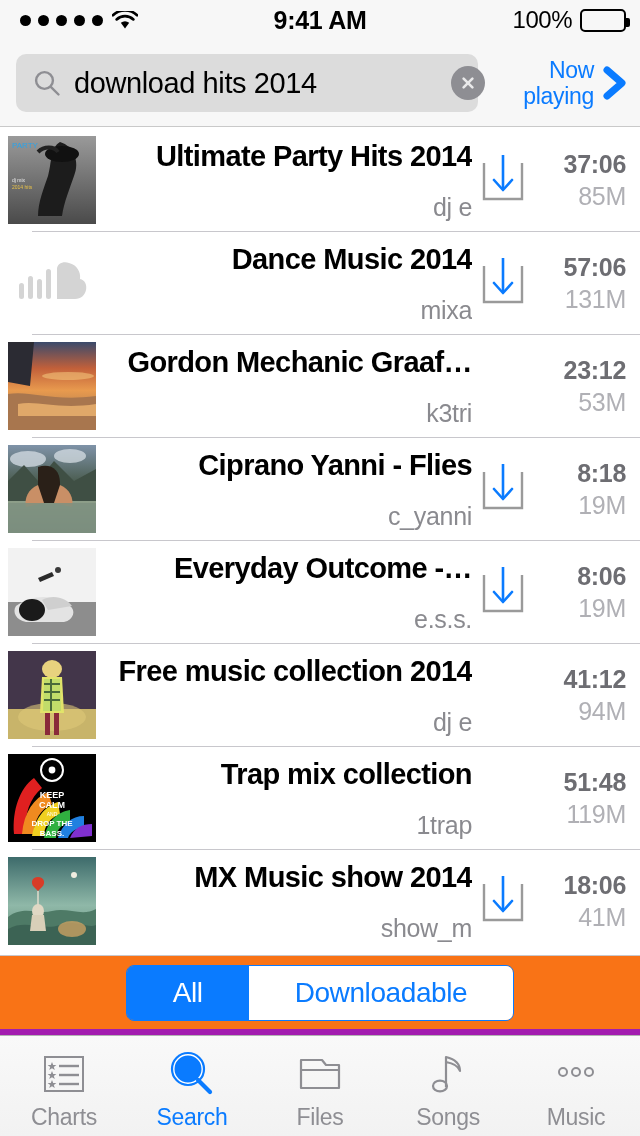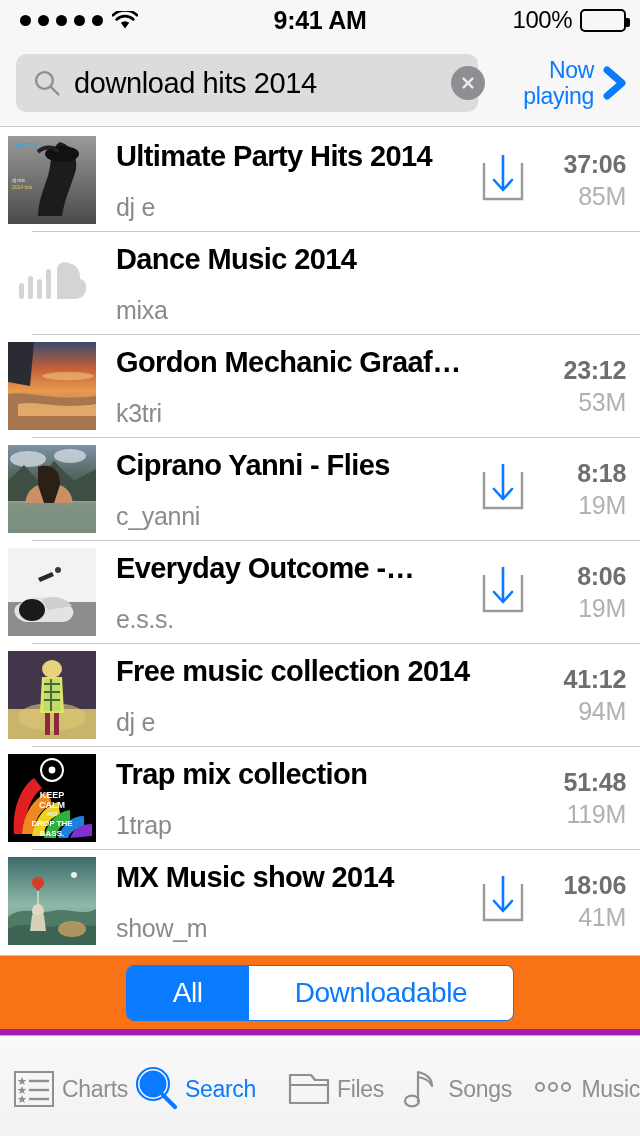--- a/index.html
+++ b/index.html
@@ -80,21 +80,21 @@
     height:1px; background:#c8c7cc;
   }
   .thumb {
     width:88px; height:88px; margin-left:8px; flex:none;
     position:relative; overflow:hidden; background:#fff;
   }
   .thumb.placeholder { background:#fff; display:flex; align-items:center; justify-content:center; }
   .cloud { width:70px; height:44px; }
   .rowtext {
     flex:1; min-width:0; margin-left:20px; padding-right:8px;
-    display:flex; flex-direction:column; justify-content:center; gap:20px;
+    display:flex; flex-direction:column; justify-content:center; gap:20px;text-align:right;
   }
   .title {
     font-size:29px; font-weight:bold; color:#000; letter-spacing:-0.6px;
     white-space:nowrap; overflow:hidden; line-height:34px;
   }
   .artist {
     font-size:25px; color:#8a8a8f; letter-spacing:-0.3px;
     white-space:nowrap; overflow:hidden; line-height:28px;
   }
   .rowright { flex:none; display:flex; align-items:center; margin-right:14px; }
@@ -123,22 +123,22 @@
   .seg.active { background:#0a7bff; color:#fff; }
 
   
   .tabbar {
     position:absolute; bottom:0; left:0; width:640px; height:101px;
     background:linear-gradient(#f9f9f9,#f2f2f2);
     border-top:1px solid #b2b2b2;
     display:flex;
   }
   .tab {
-    flex:1; display:flex; flex-direction:row;
-    align-items:center; justify-content:flex-end; gap:4px; padding-top:6px;
+    flex:1; display:flex; flex-direction:column;
+    align-items:center; justify-content:center; gap:4px; padding-top:6px;
   }
   .tab-ico { height:52px; display:flex; align-items:center; justify-content:center; }
   .tab-label { font-size:23px; color:#8e8e93; letter-spacing:-0.3px; }
   .tab.active .tab-label { color:#0a7bff; }
 </style>
 </head>
 <body>
 
 <div id="app">
 
@@ -244,20 +244,33 @@
             <rect x="11" y="15" width="5" height="23" rx="2.5"></rect>
             <rect x="20" y="18" width="5" height="20" rx="2.5"></rect>
             <rect x="29" y="8" width="5" height="30" rx="2.5"></rect>
             <path d="M40 38 L40 8 C40 3 46 0 52 2 C60 4 64 11 63 18 C68 19 70 24 69 29 C68 34 64 38 58 38 Z"></path>
           </g>
         </svg>
       </div>
       <div class="rowtext">
         <div class="title">Dance Music 2014</div>
         <div class="artist">mixa</div>
+      </div>
+      <div class="rowright">
+        <span class="dl-icon">
+          <svg width="46" height="50" viewBox="0 0 46 50">
+            <path d="M4 8 L4 44 L42 44 L42 8" stroke="#9a9a9a" stroke-width="2.4" fill="none"></path>
+            <line x1="23" y1="0" x2="23" y2="34" stroke="#0a7bff" stroke-width="2.6"></line>
+            <polyline points="14,25 23,35 32,25" stroke="#0a7bff" stroke-width="2.6" fill="none" stroke-linecap="round" stroke-linejoin="round"></polyline>
+          </svg>
+        </span>
+        <div class="meta">
+          <div class="dur">57:06</div>
+          <div class="size">131M</div>
+        </div>
       </div>
     </div>
 
     <div class="row">
       <div class="thumb">
         <svg width="88" height="88" viewBox="0 0 88 88">
           <defs>
               <linearGradient id="g3" x1="0" y1="0" x2="0" y2="1">
             <stop offset="0" stop-color="#3a4a6b"></stop>
                 <stop offset="0.3" stop-color="#c2603a"></stop>

